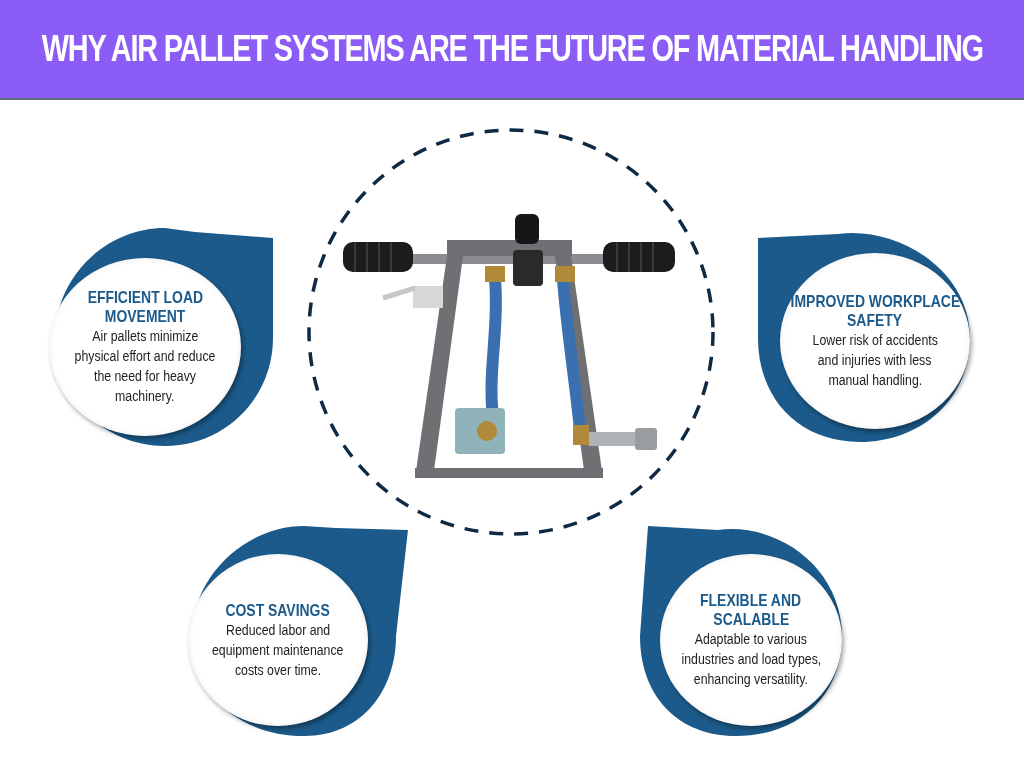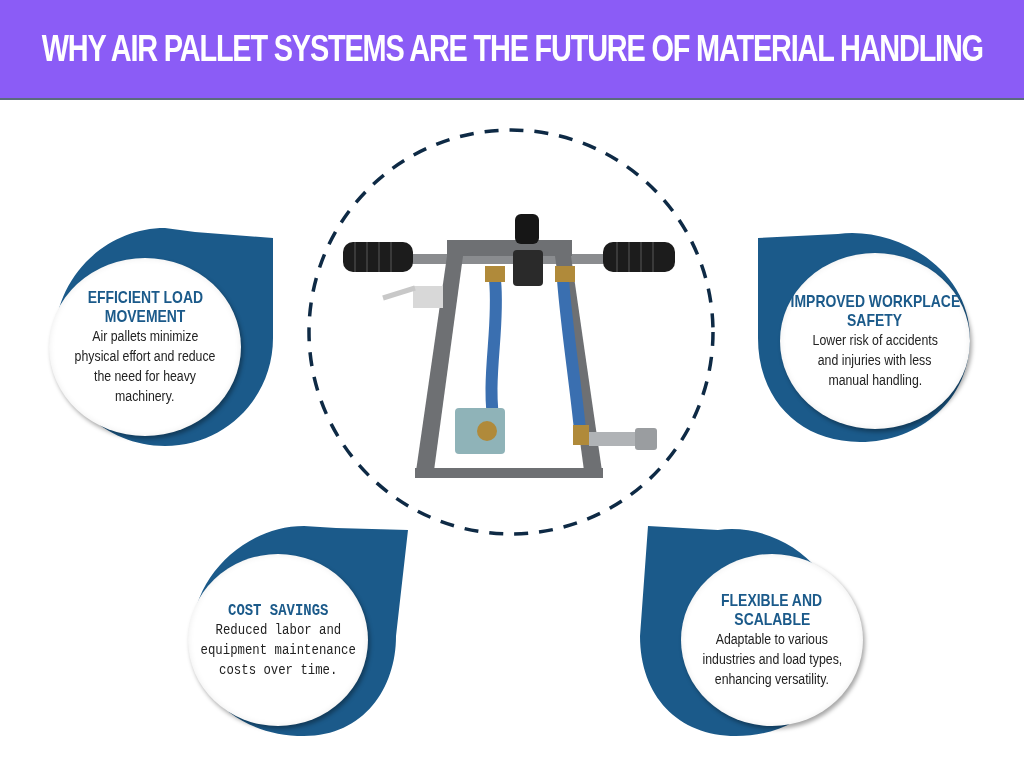--- a/index.html
+++ b/index.html
@@ -104,32 +104,32 @@
     <div class="body">Lower risk of accidents</div>
     <div class="body">and injuries with less</div>
     <div class="body">manual handling.</div>
   </div>
 </div>
 
 <div class="badge b3">
   <svg class="shape" width="240" height="240" viewBox="0 0 240 240">
     <path d="M118 8 C60 8 6 58 6 118 C6 178 56 218 118 218 C178 218 210 170 210 118 L222 12 L150 10 Z" fill="#1b5a8a"></path>
   </svg>
-  <div class="disc" style="left:2px;top:36px;width:180px;height:172px;font-family:Liberation Mono, monospace;">
+  <div class="disc" style="left:2px;top:36px;width:180px;height:172px;">
     <div class="title">COST SAVINGS</div>
     <div class="body">Reduced labor and</div>
     <div class="body">equipment maintenance</div>
     <div class="body">costs over time.</div>
   </div>
 </div>
 
 <div class="badge b4">
   <svg class="shape" width="240" height="240" viewBox="0 0 240 240">
     <path d="M20 8 L90 12 C150 4 214 50 214 118 C214 180 168 218 108 218 C50 218 12 178 12 118 Z" fill="#1b5a8a"></path>
   </svg>
-  <div class="disc" style="left:53px;top:36px;width:182px;height:172px;">
+  <div class="disc" style="left:32px;top:36px;width:182px;height:172px;">
     <div class="title">FLEXIBLE AND</div>
     <div class="title">SCALABLE</div>
     <div class="body">Adaptable to various</div>
     <div class="body">industries and load types,</div>
     <div class="body">enhancing versatility.</div>
   </div>
 </div>
 
 </body></html>

